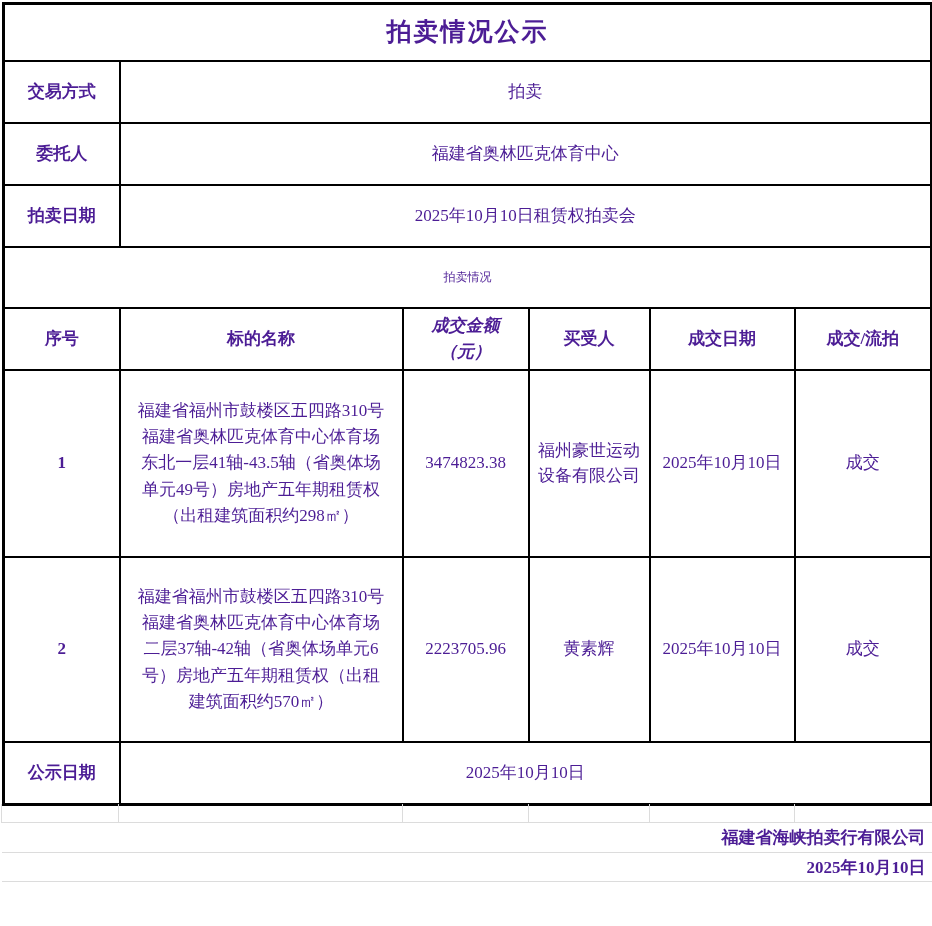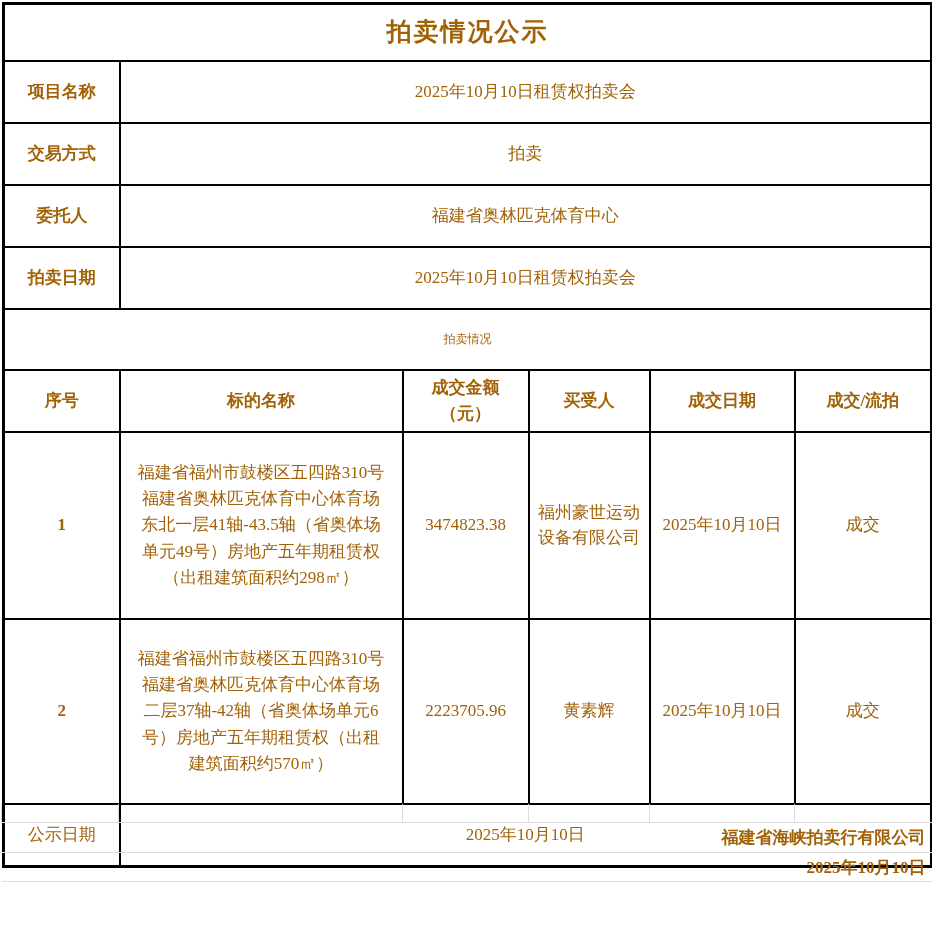--- a/index.html
+++ b/index.html
@@ -1,34 +1,34 @@
 <!DOCTYPE html>
 <html><head>
 <meta charset="utf-8">
 <style>
   html,body{margin:0;padding:0;width:932px;height:926px;background:#ffffff;overflow:hidden;}
-  .page{position:relative;width:932px;height:697px;background:#ffffff;color:#a16207;
+  .page{position:relative;width:932px;height:697px;background:#ffffff;color:#4c1d95;
         font-family:"Liberation Serif","DejaVu Serif",serif;}
   table{border-collapse:collapse;table-layout:fixed;}
   .main-table{position:absolute;left:2px;top:2px;width:928px;border:3px solid #000;}
   .main-table td{border:2px solid #000;text-align:center;vertical-align:middle;
                  padding:2px 6px;font-size:17px;line-height:1.45;}
   .r-title td{height:51px;font-size:25px;font-weight:bold;letter-spacing:2px;}
   .r-info td{height:56px;}
   .lbl{font-weight:bold;}
   .r-section td{height:55px;font-weight:normal;font-size:12px;}
   .r-head td{height:56px;font-weight:bold;}
-  .hdr-amount{display:inline-block;max-width:78px;line-height:1.5;}
+  .hdr-amount{display:inline-block;max-width:78px;line-height:1.5;font-style:italic;}
   .r-lot1 td{height:181px;margin-left:27px;}
   .r-lot2 td{height:179px;}
   .seq{font-weight:bold;}
   .name-wrap{display:inline-block;max-width:252px;line-height:1.55;text-align:center;}
   .ddate{padding:2px 8px;}
   .r-publish td{height:56px;}
-  .publish-lbl{font-weight:normal;margin-top:24px;}
+  .publish-lbl{font-weight:bold;margin-top:24px;}
 
   
   .ghost-table{position:absolute;left:1px;top:804px;width:931px;}
   .ghost-table td{font-size:17px;}
   .g-thin td{height:16px;border-right:1px solid #dcdcdc;border-bottom:1px solid #dcdcdc;}
   .g-thin td:first-child{border-left:1px solid #dcdcdc;}
   .g-row td{border-bottom:1px solid #dcdcdc;text-align:right;font-weight:bold;
             padding:0 7px 0 0;vertical-align:middle;}
   .g-company-row td{height:29px;}
   .g-date-row td{height:28px;}
@@ -45,24 +45,20 @@
         <col style="width:126px">
       <col style="width:121px">
         <col style="width:145px">
         <col style="width:137px">
     </colgroup>
     <tbody>
       <tr class="r-title">
         <td colspan="6">拍卖情况公示</td>
       </tr>
 
-      <tr class="r-info">
-        <td class="lbl">项目名称</td>
-        <td colspan="5">2025年10月10日租赁权拍卖会</td>
-      </tr>
       <tr class="r-info">
         <td class="lbl">交易方式</td>
         <td colspan="5">拍卖</td>
       </tr>
       <tr class="r-info">
         <td class="lbl">委托人</td>
         <td colspan="5">福建省奥林匹克体育中心</td>
       </tr>
       <tr class="r-info">
         <td class="lbl">拍卖日期</td>

